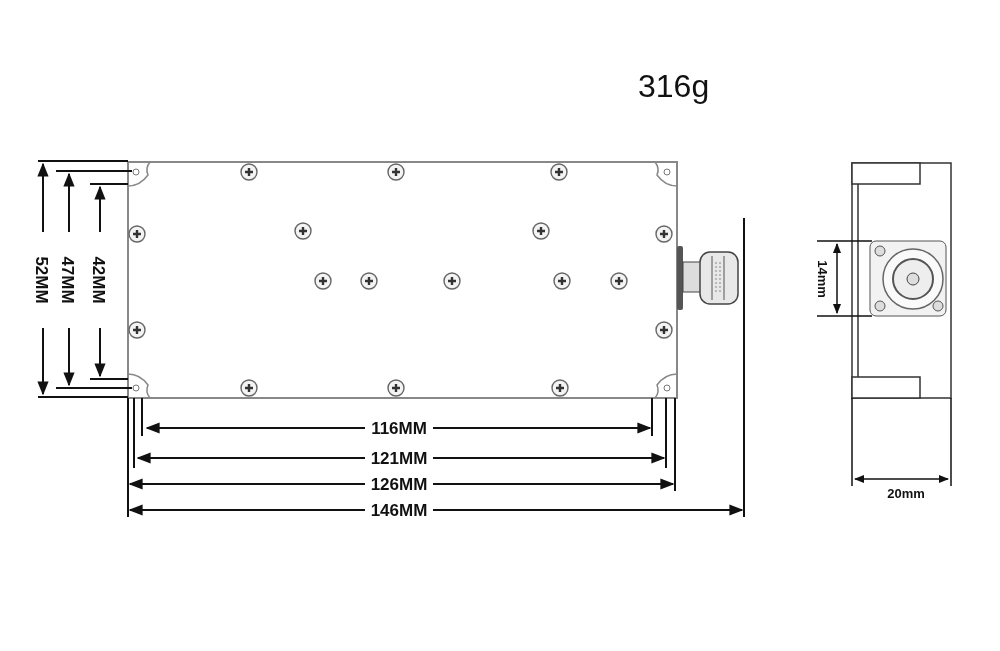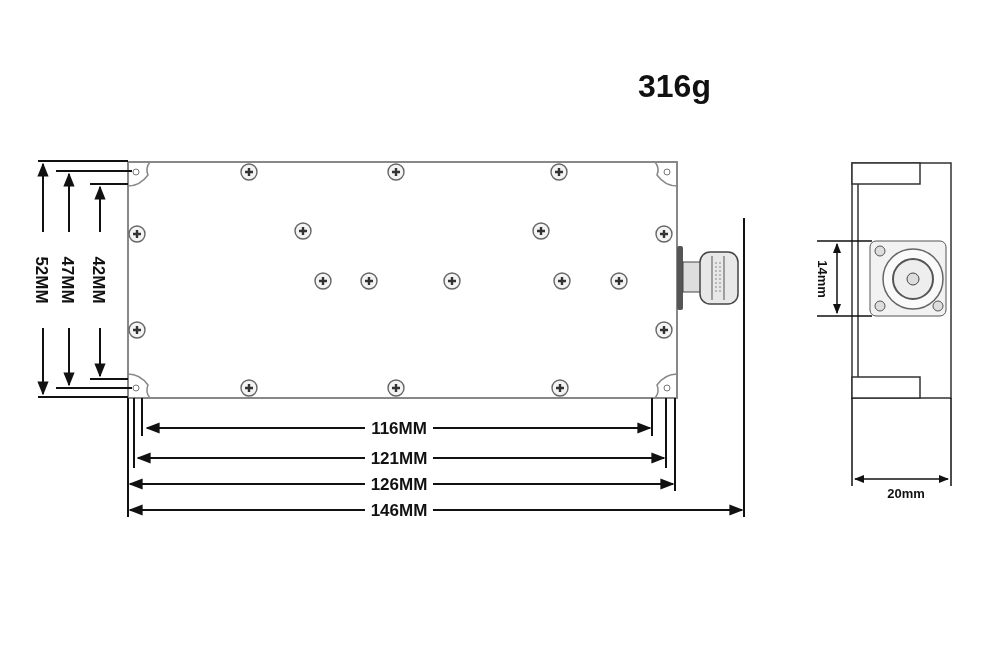--- a/index.html
+++ b/index.html
@@ -1,18 +1,18 @@
 <!DOCTYPE html>
 <html><head>
 <meta charset="utf-8">
 <style>
   html,body{margin:0;padding:0;background:#ffffff;}
   body{width:1000px;height:651px;position:relative;overflow:hidden;font-family:"Liberation Sans",sans-serif;}
   #canvas{position:absolute;left:0;top:0;width:1000px;height:651px;}
-  .weight{position:absolute;left:638px;top:68px;font-size:32px;font-weight:bold;color:#111;letter-spacing:0px;}
+  .weight{position:absolute;left:638px;top:68px;font-size:32px;font-weight:normal;color:#111;letter-spacing:0px;}
   .dimtxt{font-family:"Liberation Sans",sans-serif;font-weight:bold;fill:#111;}
 </style>
 </head>
 <body>
 
 <div class="weight">316g</div>
 
 <svg id="canvas" width="1000" height="651" viewBox="0 0 1000 651" xmlns="http://www.w3.org/2000/svg">
   <defs>
     <marker id="arr" viewBox="0 0 10 10" refX="9" refY="5" markerWidth="7" markerHeight="7" orient="auto-start-reverse">

